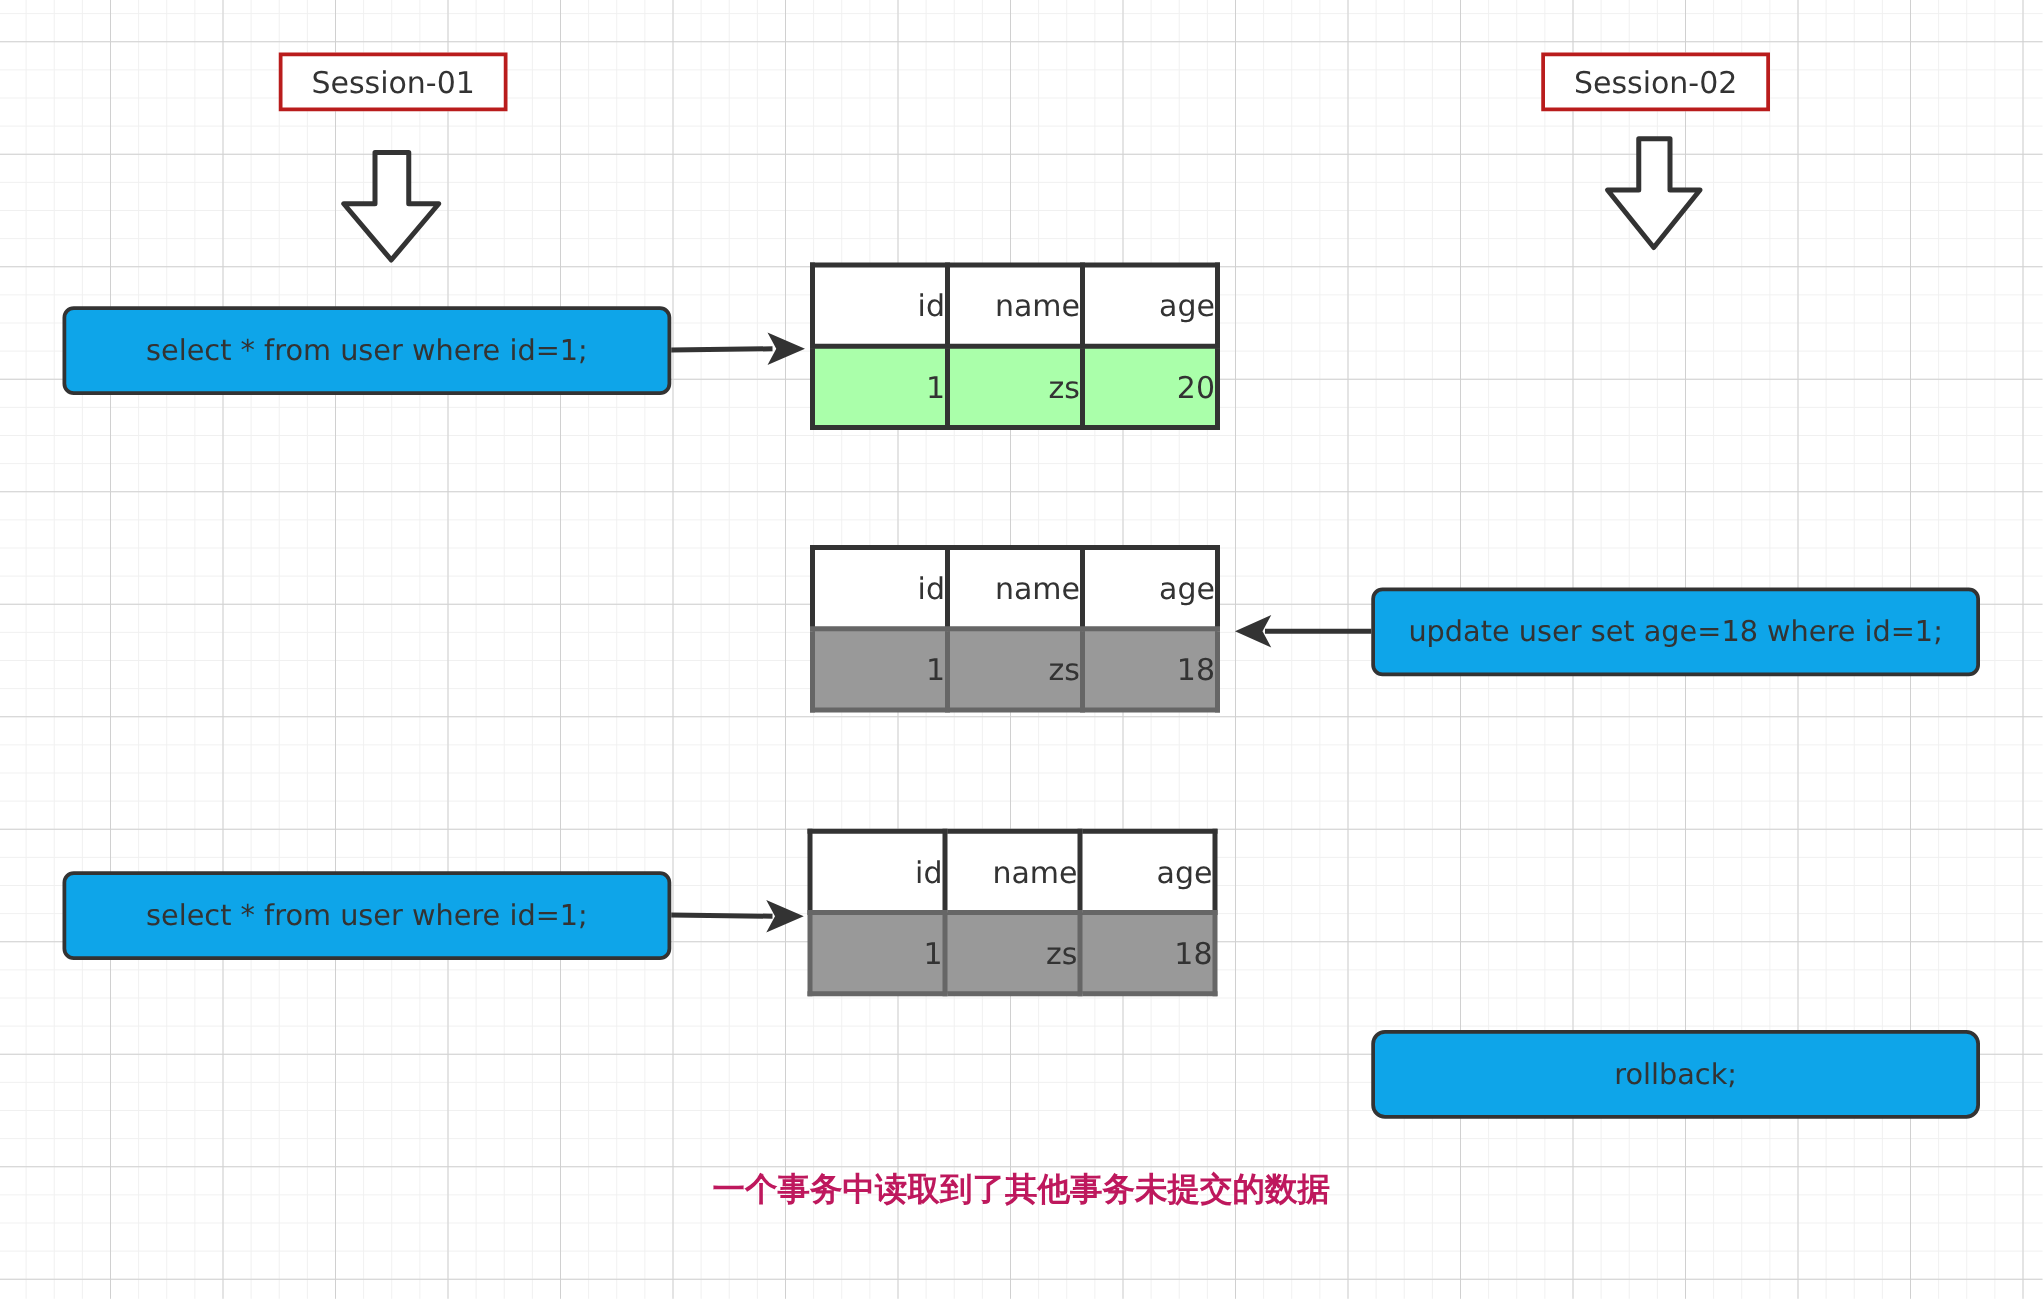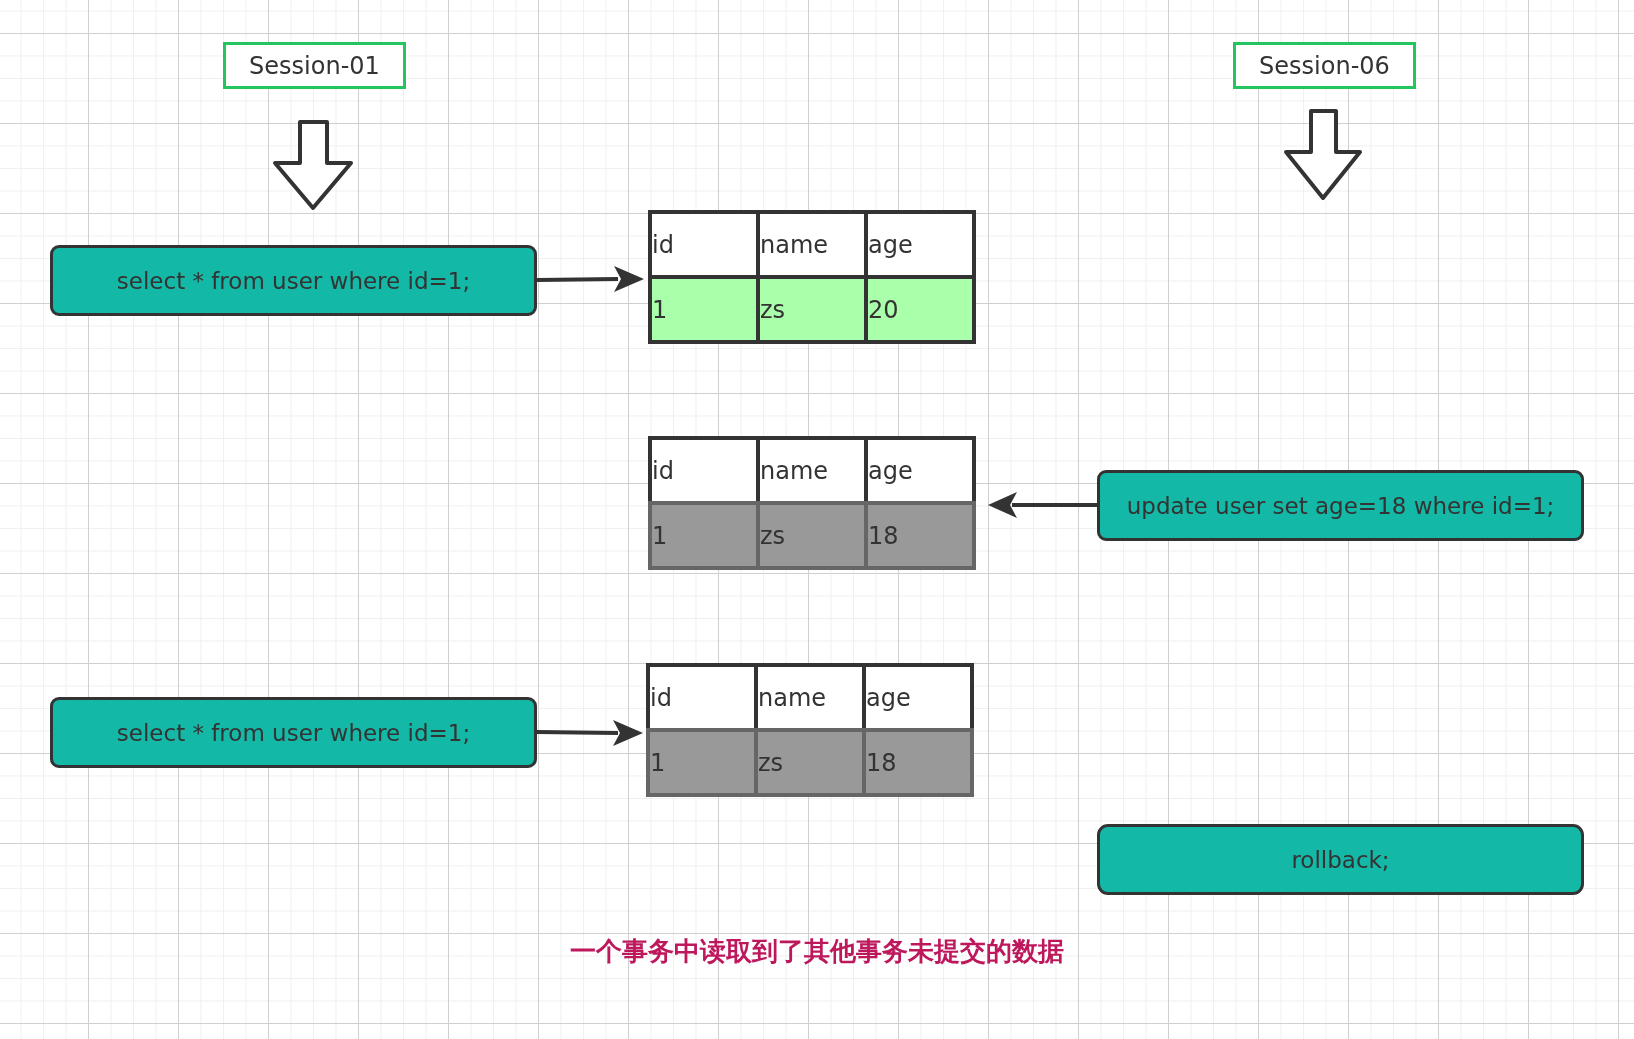--- a/index.html
+++ b/index.html
@@ -11,56 +11,56 @@
       linear-gradient(to bottom, #d0d0d0 1px, transparent 1px),
       linear-gradient(to right, #f0f0f0 1px, transparent 1px),
       linear-gradient(to bottom, #f0f0f0 1px, transparent 1px);
     background-size: 90px 90px, 90px 90px, 22.5px 22.5px, 22.5px 22.5px;
     background-position: -2px 33px, -2px 33px, -2px 10.5px, -2px 10.5px;
     font-family: "DejaVu Sans", sans-serif;
     color: #333333;
   }
   .session-label {
     position: absolute; box-sizing: border-box;
-    border: 3px solid #22c55e; background: #ffffff;
+    border: 3px solid #b91c1c; background: #ffffff;
     display: flex; align-items: center; justify-content: center;
     font-size: 24px; height: 47px;
   }
   .cmd-box {
     position: absolute; box-sizing: border-box;
-    border: 3px solid #333333; border-radius: 9px; background: #14b8a6;
+    border: 3px solid #333333; border-radius: 9px; background: #0ea5e9;
     display: flex; align-items: center; justify-content: center;
     font-size: 23px; height: 71px;
   }
   .db-table {
     position: absolute; border-collapse: collapse;
     font-size: 24px;
   }
   .db-table td {
     border: 4px solid #333333; width: 104px; height: 61px;
-    text-align: left; vertical-align: middle; padding: 0;
+    text-align: right; vertical-align: middle; padding: 0;
   }
   .db-table tr.head td { background: #ffffff; }
   .db-table.green tr.row td { background: #aaffaa; }
   .db-table.gray tr.row td { background: #999999; border-color: #666666; }
   .db-table.gray tr.head td { border-bottom-color: #666666; }
   svg.overlay { position: absolute; left: 0; top: 0; pointer-events: none; }
   .caption {
     position: absolute; left: 0; width: 1634px; top: 934px; text-align: center;
     color: #be185d; font-size: 26px; font-weight: bold;
   }
 </style>
 </head>
 <body>
 
 <div class="session-label" style="left:223px; top:42px; width:183px;">
   <span>Session-01</span>
 </div>
 <div class="session-label" style="left:1233px; top:42px; width:183px;">
-  <span>Session-06</span>
+  <span>Session-02</span>
 </div>
 
 <div class="cmd-box" style="left:50px; top:245px; width:487px;">
   <span>select * from user where id=1;</span>
 </div>
 <div class="cmd-box" style="left:1097px; top:470px; width:487px;">
   <span>update user set age=18 where id=1;</span>
 </div>
 <div class="cmd-box" style="left:50px; top:697px; width:487px;">
   <span>select * from user where id=1;</span>

